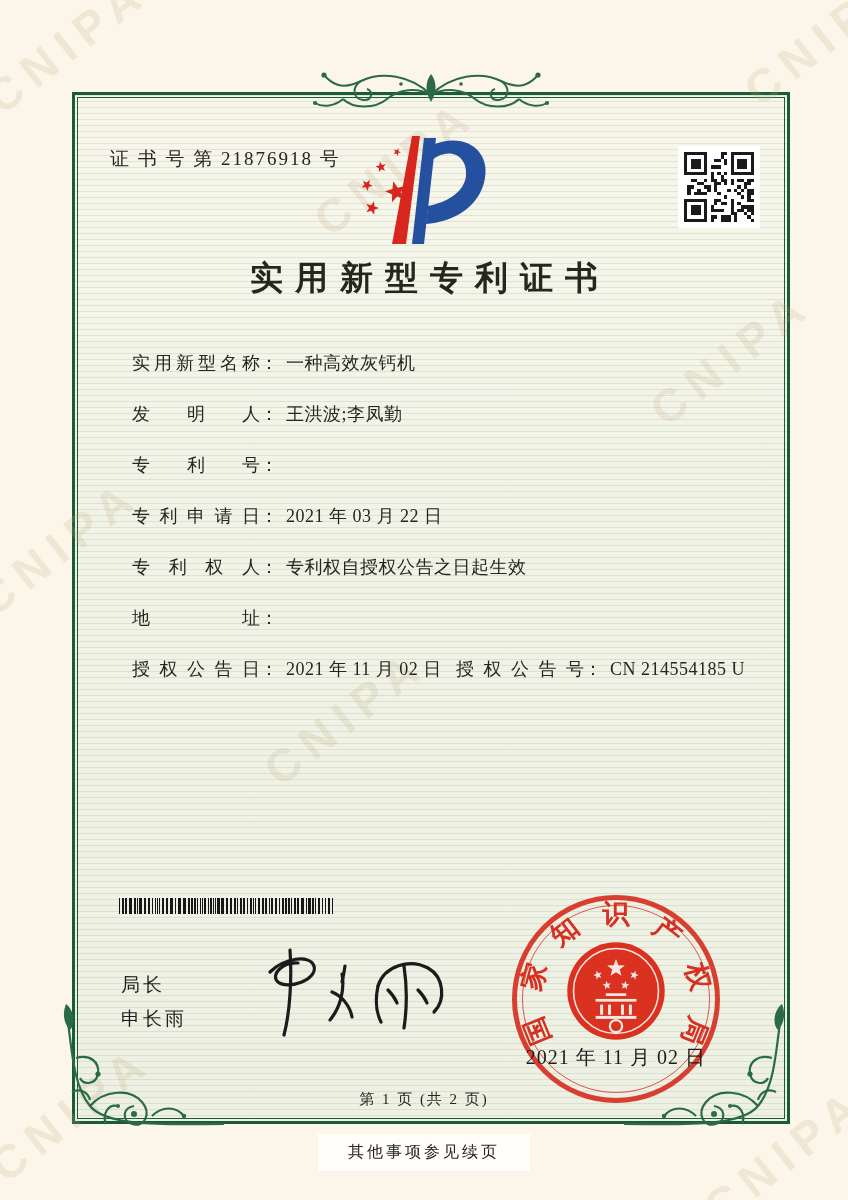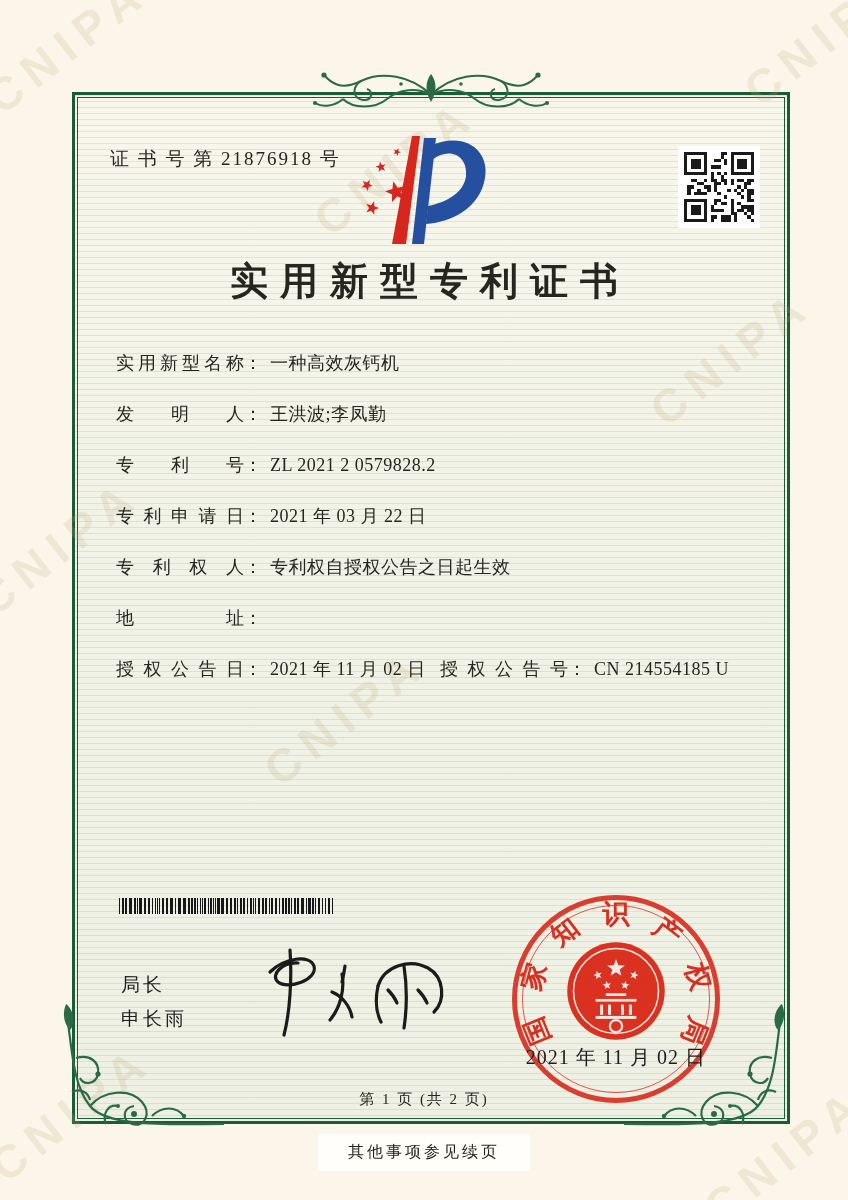--- a/index.html
+++ b/index.html
@@ -26,22 +26,22 @@
   }
   .frame-inner{position:absolute;inset:2px;border:1px solid #1b5b37;}
   .ornament{position:absolute;z-index:3;pointer-events:none;}
   
   .abs{position:absolute;z-index:4;}
   .cert-no{left:110px;top:146px;font-size:19px;letter-spacing:2px;}
   .logo{left:352px;top:130px;width:138px;height:120px;}
   .qr-box{left:678px;top:146px;width:82px;height:82px;background:#fff;
           display:flex;align-items:center;justify-content:center;}
   .title{left:0;top:256px;width:848px;text-align:center;
-         font-size:38px;font-weight:700;letter-spacing:12px;padding-left:12px;box-sizing:border-box;}
-  .fields{left:116px;top:350px;width:648px;font-size:18px;}
+         font-size:33px;font-weight:700;letter-spacing:12px;padding-left:12px;box-sizing:border-box;}
+  .fields{left:132px;top:350px;width:648px;font-size:18px;}
   .frow{display:flex;height:26px;line-height:26px;margin-bottom:25px;white-space:nowrap;}
   .flabel{display:inline-block;width:128px;text-align:justify;text-align-last:justify;}
   .fcolon{margin-right:8px;}
   .fvalue{letter-spacing:.5px;}
   .grant-row{margin-top:14px;}
   .gpair{display:inline-flex;width:336px;white-space:nowrap;align-items:flex-end;}
   .body-text{left:118px;top:698px;width:644px;font-size:18px;line-height:34px;
              text-align:justify;letter-spacing:.5px;}
   .body-text p{margin:0;text-indent:2em;}
   .barcode{left:119px;top:898px;width:222px;height:16px;display:flex;align-items:stretch;}
@@ -378,21 +378,20 @@
       <span class="fvalue">一种高效灰钙机</span>
   </div>
   <div class="frow">
     <span class="flabel">发明人</span>
       <span class="fcolon">：</span>
       <span class="fvalue">王洪波;李凤勤</span>
   </div>
   <div class="frow">
     <span class="flabel">专利号</span>
       <span class="fcolon">：</span>
-      <span class="fvalue">ZL 2021 2 0579828.2</span>
   </div>
   <div class="frow">
     <span class="flabel">专利申请日</span>
       <span class="fcolon">：</span>
       <span class="fvalue">2021 年 03 月 22 日</span>
   </div>
   <div class="frow">
     <span class="flabel">专利权人</span>
       <span class="fcolon">：</span>
       <span class="fvalue">专利权自授权公告之日起生效</span>

